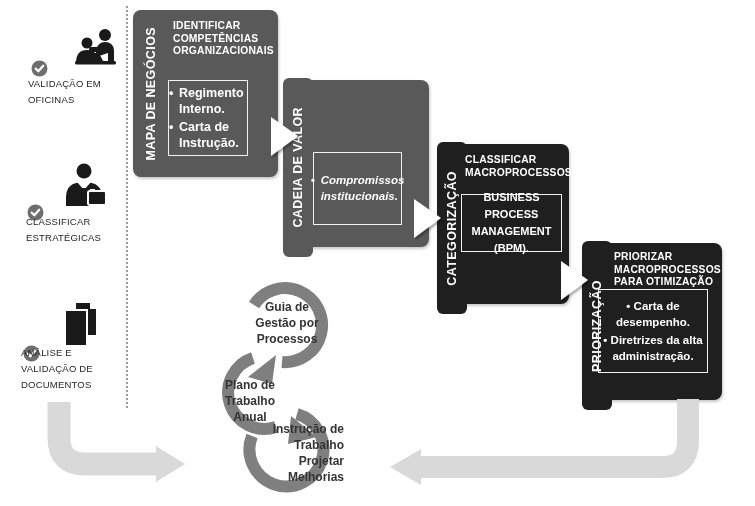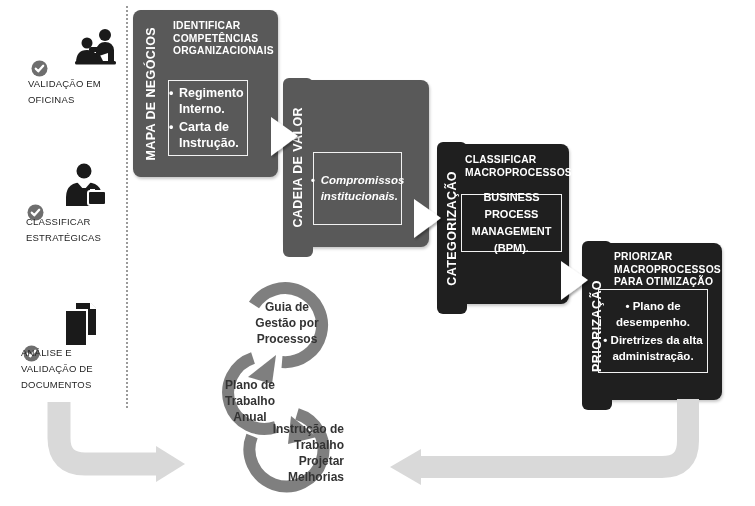--- a/index.html
+++ b/index.html
@@ -150,21 +150,21 @@
 
   <section class="stage s4 ext" style="left: 582px; top: 243px; width: 140px; height: 157px; background-color: rgb(31, 31, 31);">
     <div class="tab" style="background-color: rgb(31, 31, 31);">
       <span class="tab-text">PRIORIZAÇÃO</span>
     </div>
     <h3 class="stage-title" style="left:32px; top:8px; width:106px;">PRIORIZAR
 MACROPROCESSOS
 PARA OTIMIZAÇÃO</h3>
     <div class="inner-box" style="left:16px; top:46px; width:110px; height:84px;">
       <ul class="bullets center">
-        <li>Plano de desempenho.</li>
+        <li>Carta de desempenho.</li>
         <li>Diretrizes da alta administração.</li>
       </ul>
     </div>
   </section>
 
   <svg class="overlay" width="755" height="506" viewBox="0 0 755 506">
     <defs>
       <filter id="ds" x="-30%" y="-30%" width="160%" height="160%">
         <feDropShadow dx="1.5" dy="2" stdDeviation="1.2" flood-color="#000000" flood-opacity="0.35"></feDropShadow>
       </filter>

